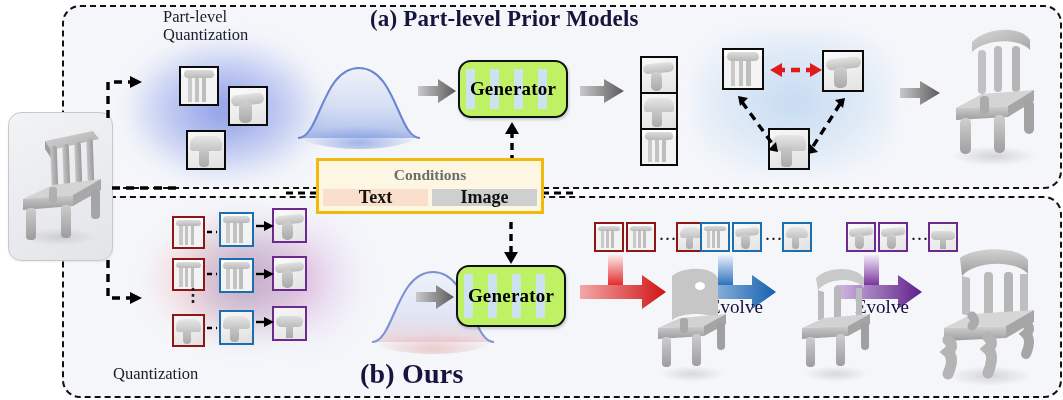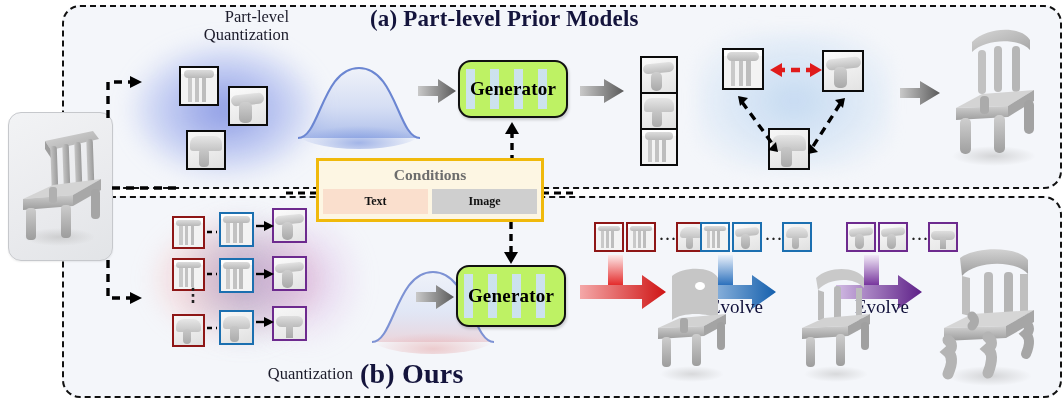--- a/index.html
+++ b/index.html
@@ -13,21 +13,21 @@
          background:#f4f6fa;}
   #panel-a{left:62px;top:5px;width:996px;height:180px;}
   #panel-b{left:62px;top:196px;width:996px;height:198px;}
 
   .panel-title{position:absolute;font-weight:bold;color:#14143c;
                font-family:"Liberation Serif", serif;white-space:nowrap;}
   #title-a{left:370px;top:6px;font-size:23px;letter-spacing:.2px;}
   #title-b{left:360px;top:358px;font-size:28px;letter-spacing:.2px;}
 
   .sec-label{position:absolute;color:#1b1b2a;font-size:16.5px;
-             text-align:right;line-height:1.12;white-space:nowrap;}
+             text-align:left;line-height:1.12;white-space:nowrap;}
 
   
   #input-card{position:absolute;left:8px;top:112px;width:103px;height:147px;
     border-radius:13px;border:1.6px solid #c6c8cc;
     background:linear-gradient(150deg,#f2f3f5 0%,#e9eaed 60%,#e2e4e7 100%);
     box-shadow:0 1px 2px rgba(0,0,0,.07);overflow:hidden;}
 
   
   .glow{position:absolute;border-radius:50%;filter:blur(11px);}
   #glow-blue{left:132px;top:44px;width:186px;height:132px;
@@ -79,28 +79,28 @@
        border:2.2px solid #111;border-radius:13px;overflow:hidden;
        box-shadow:1px 2px 3px rgba(0,0,0,.18);}
   .gen .bars{position:absolute;inset:0;
        background:repeating-linear-gradient(90deg,
          rgba(205,225,245,.95) 0 9px, rgba(255,255,255,0) 9px 24px);
        margin:7px 6px;}
   .gen .lbl{position:absolute;inset:0;display:flex;align-items:center;justify-content:center;
        font-weight:bold;font-size:19px;color:#000;letter-spacing:.2px;}
 
   
-  #cond{position:absolute;left:316px;top:158px;width:228px;height:64px;
+  #cond{position:absolute;left:316px;top:158px;width:228px;height:56px;
         box-sizing:border-box;border:3px solid #f0b90b;background:#fdf6e3;
         z-index:7;}
   #cond .ctitle{height:27px;display:flex;align-items:center;justify-content:center;
         font-weight:bold;font-size:15.5px;color:#6d6d6d;}
   #cond .crow{position:absolute;left:4px;right:4px;top:28px;bottom:5px;display:flex;gap:4px;}
   #cond .cell{flex:1;display:flex;align-items:center;justify-content:center;
-        font-weight:bold;font-size:12px;color:#111;}
+        font-weight:bold;font-size:18px;color:#111;}
   #cond .cell.text{background:#fadfcd;}
   #cond .cell.image{background:#cfcfcf;}
 
   
   .bell{position:absolute;}
 
   
   .garrow{position:absolute;}
 
   

